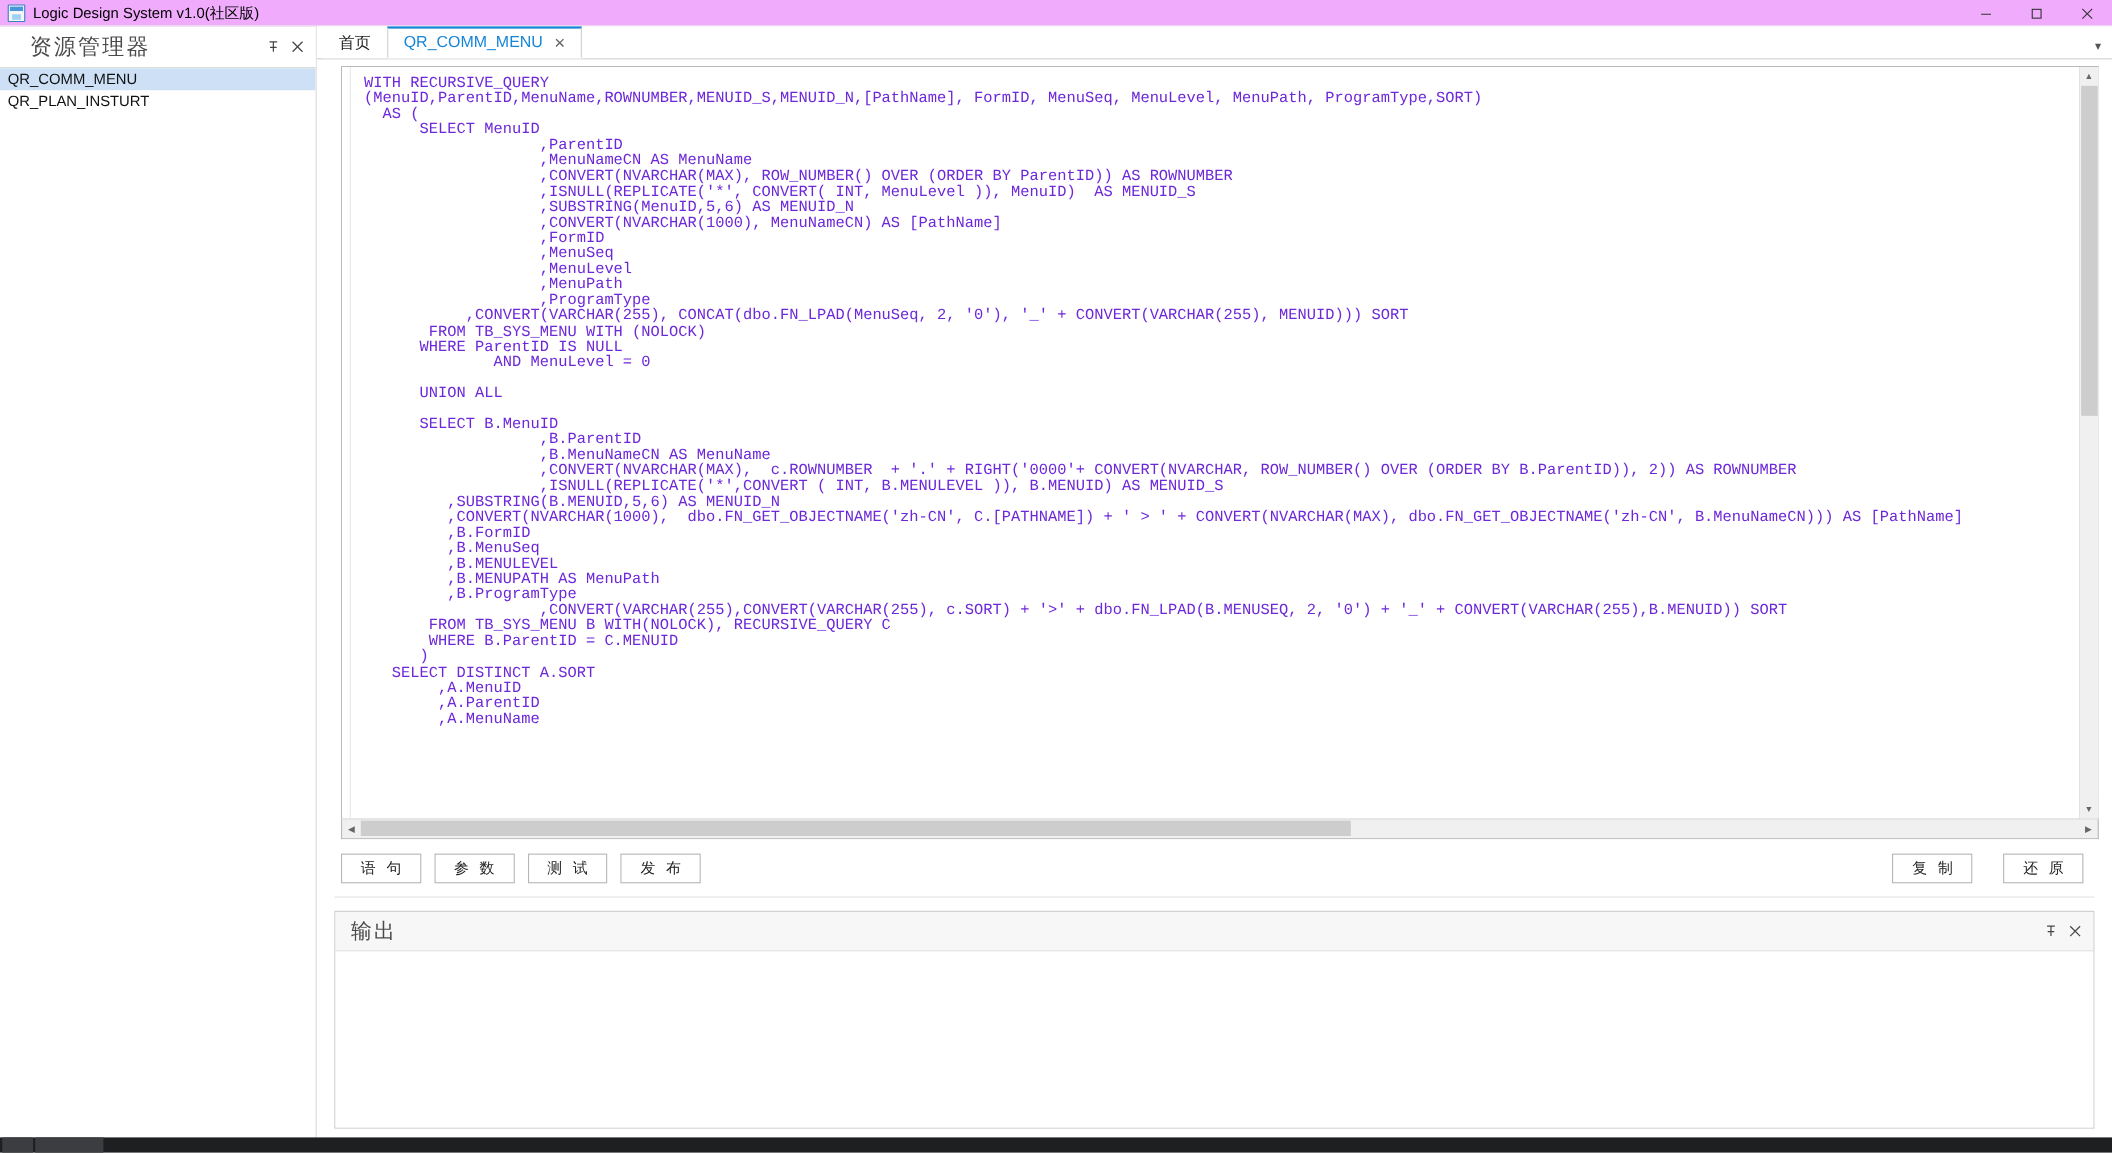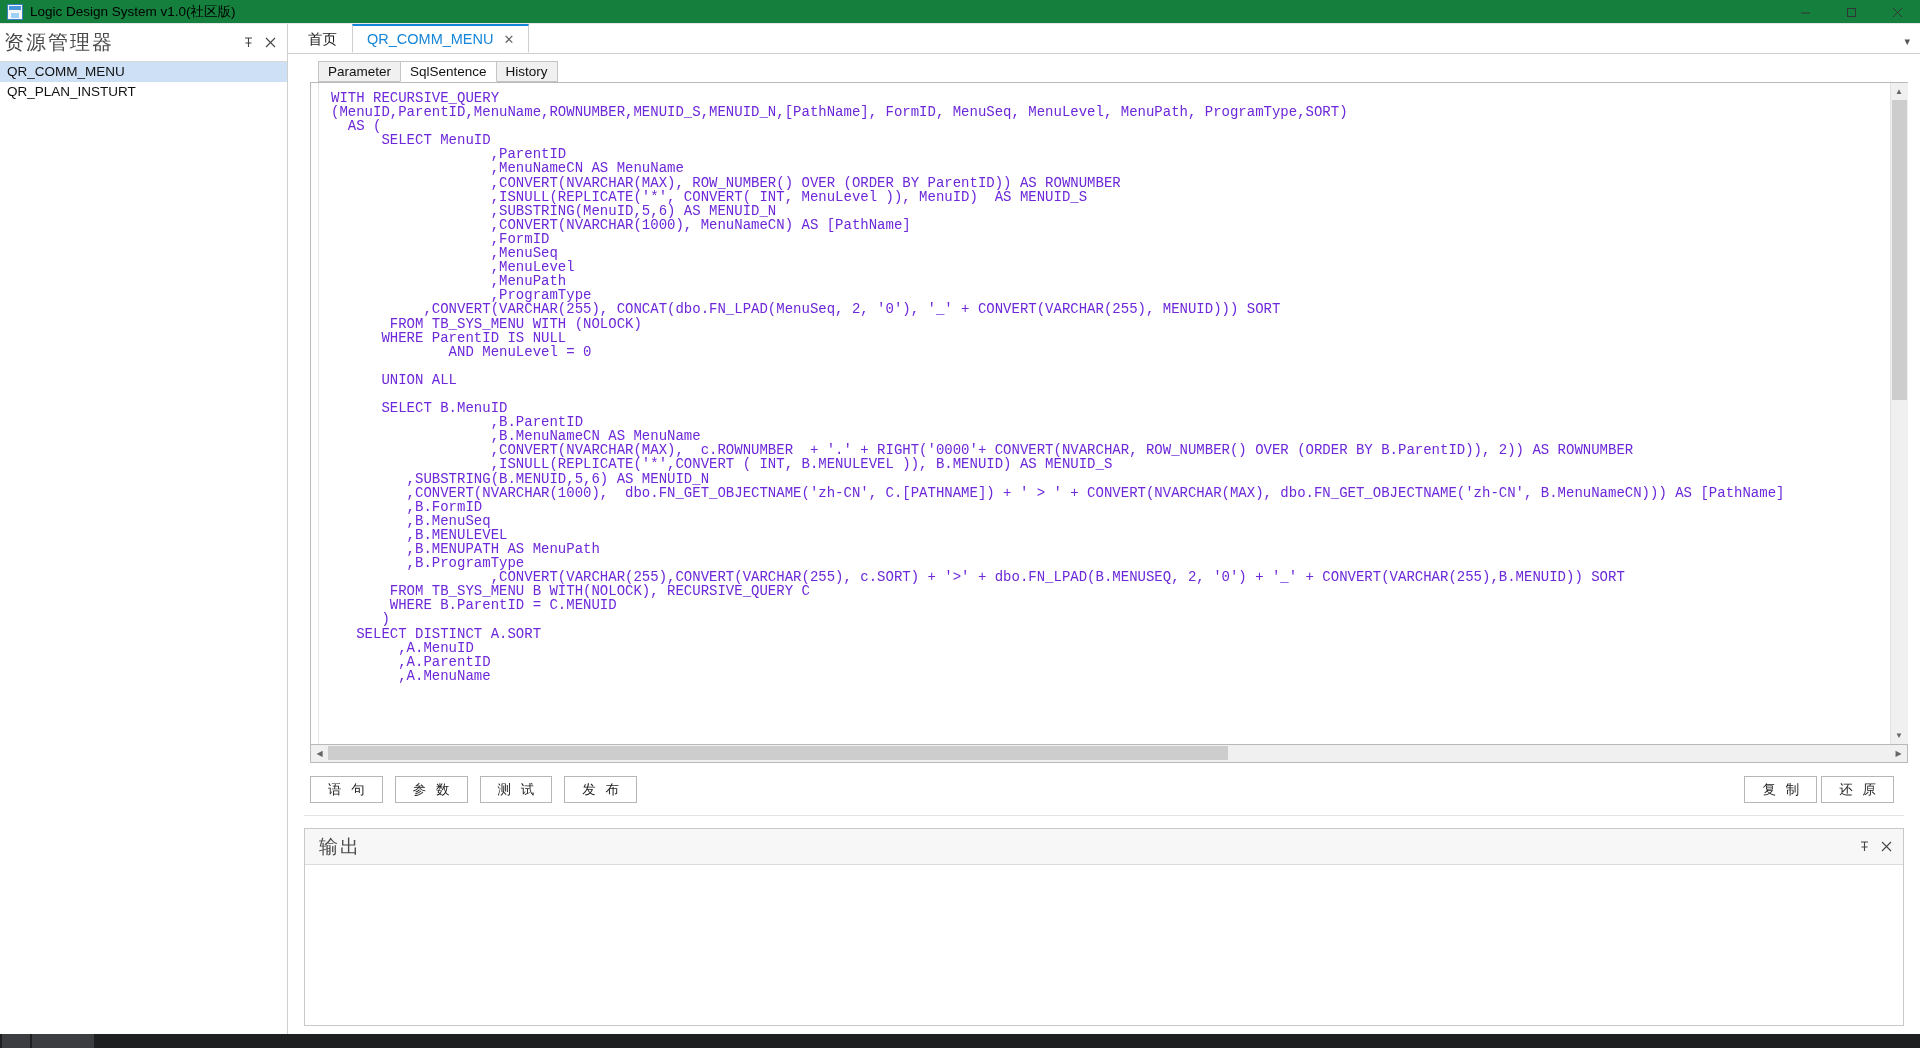--- a/index.html
+++ b/index.html
@@ -17,21 +17,21 @@
     display: flex; flex-direction: column;
     background: #ffffff;
   }
 
   
   .titlebar {
     height: 24px;
     min-height: 24px;
     display: flex;
     align-items: center;
-    background: #15803d;
+    background: #f0abfc;
     border-bottom: 1px solid #e8e8e8;
     position: relative;
   }
   .titlebar-icon {
     width: 16px; height: 16px;
     margin-left: 7px; margin-right: 7px;
     background: #f6f6f6;
     border: 1px solid #3a7fc4;
     border-radius: 1px;
     position: relative;
@@ -104,21 +104,21 @@
     min-width: 288px;
     display: flex; flex-direction: column;
     background: #ffffff;
     border-right: 1px solid #cfcfcf;
   }
   .explorer-header {
     height: 38px;
     min-height: 38px;
     display: flex;
     align-items: center;
-    padding: 0 6px 0 4px;
+    padding: 0 6px 0 27px;
     border-bottom: 1px solid #d6d6d6;
     background: #ffffff;
   }
   .explorer-title {
     font-size: 20px;
     color: #4a4a4a;
     letter-spacing: 2px;
     flex: 1;
     white-space: nowrap;
   }
@@ -321,21 +321,21 @@
     font-size: 13.5px;
     color: #222;
     font-family: "Liberation Sans", sans-serif;
     letter-spacing: 3px;
     text-indent: 3px;
     line-height: 25px;
     text-align: center;
     white-space: nowrap;
   }
   .btnrow .spacer { flex: 1; }
-  .btn.right { margin-right: 0; margin-left: 4px; min-width: 62px; }
+  .btn.right { margin-right: 0; margin-left: 28px; min-width: 62px; }
 
   
   .outpane {
     height: 198px;
     min-height: 198px;
     margin: 12px 8px 8px 8px;
     border: 1px solid #c8c8c8;
     display: flex; flex-direction: column;
     background: #ffffff;
   }
@@ -438,25 +438,20 @@
         </div>
         <div class="doctab active">
           <span>QR_COMM_MENU</span>
           <span class="tab-close">✕</span>
         </div>
         <div class="doctabs-overflow">▾</div>
       </div>
 
       <div class="docpanel">
 
-        <div class="subtabs">
-          <div class="subtab">Parameter</div>
-          <div class="subtab active">SqlSentence</div>
-          <div class="subtab">History</div>
-        </div>
 
         <div class="editor-shell">
           <div class="editor-gutterline"></div>
           <div class="editor-code">
             <pre>WITH RECURSIVE_QUERY
 (MenuID,ParentID,MenuName,ROWNUMBER,MENUID_S,MENUID_N,[PathName], FormID, MenuSeq, MenuLevel, MenuPath, ProgramType,SORT)
   AS (
       SELECT MenuID
                    ,ParentID
                    ,MenuNameCN AS MenuName

